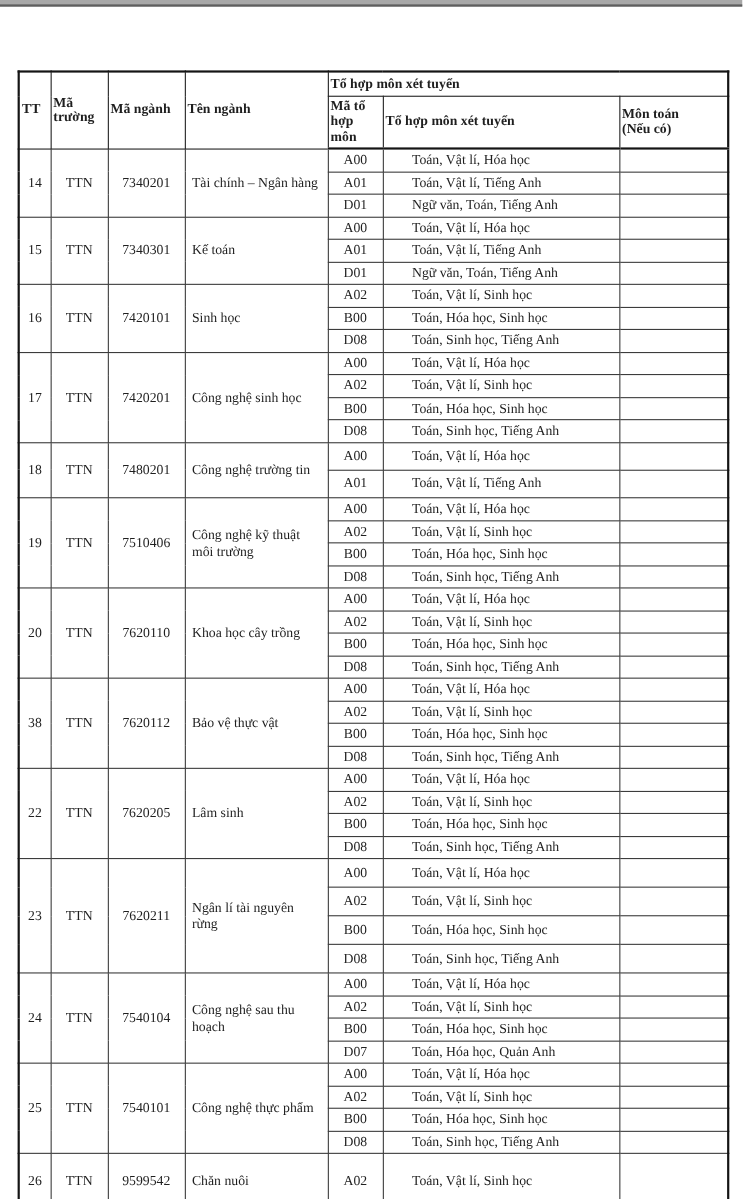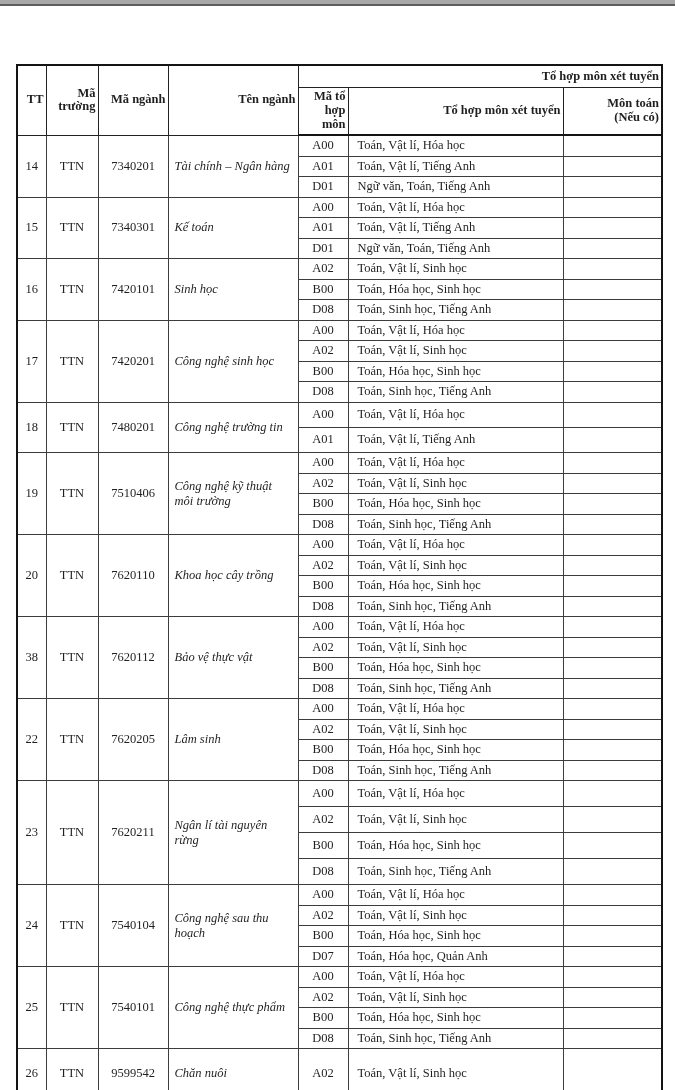--- a/index.html
+++ b/index.html
@@ -23,43 +23,43 @@
     table-layout: fixed;
     border-collapse: collapse;
     color: #1f1f1f;
     border: 2px solid #141414;
   }
   th, td { border: 1px solid #3c3c3c; overflow: hidden; }
 
   thead th {
     font-weight: bold;
     font-size: 12.5px;
-    text-align: right;
+    text-align: left;
     vertical-align: middle;
     padding: 1px 2px;
     line-height: 1.1;
     border-color: #222;
   }
   tr.h1 th { height: 19px; }
   tr.h2 th { height: 44px; }
   thead tr.h2 th, thead tr.h1 th[colspan] + th { border-bottom: 2px solid #141414; }
   thead tr.h2 th { border-bottom: 2px solid #141414; }
 
   tbody td {
     height: 19.5px;
     font-size: 12.5px;
     vertical-align: middle;
     padding: 0 4px;
   }
   tr.block-start td { border-top: 1.6px solid #1d1d1d; }
   tr.tall td { height: 25px; }
 
   .c-center { text-align: center; padding: 0 2px; }
-  .c-name   { padding: 15px 6px; line-height: 1.18; font-style: italic; }
-  .c-subjects { padding: 0 9px; }
+  .c-name   { padding: 15px 6px; line-height: 1.18; }
+  .c-subjects { padding: 0 26px; }
   .c-main { padding: 0 2px; }
 
   .wrap2 { display: inline-block; max-width: 64px; }
 
   .page-footer {
     margin-top: 3px;
     text-align: center;
     padding-right: 2px;
     font-style: italic;
     font-size: 13px;

